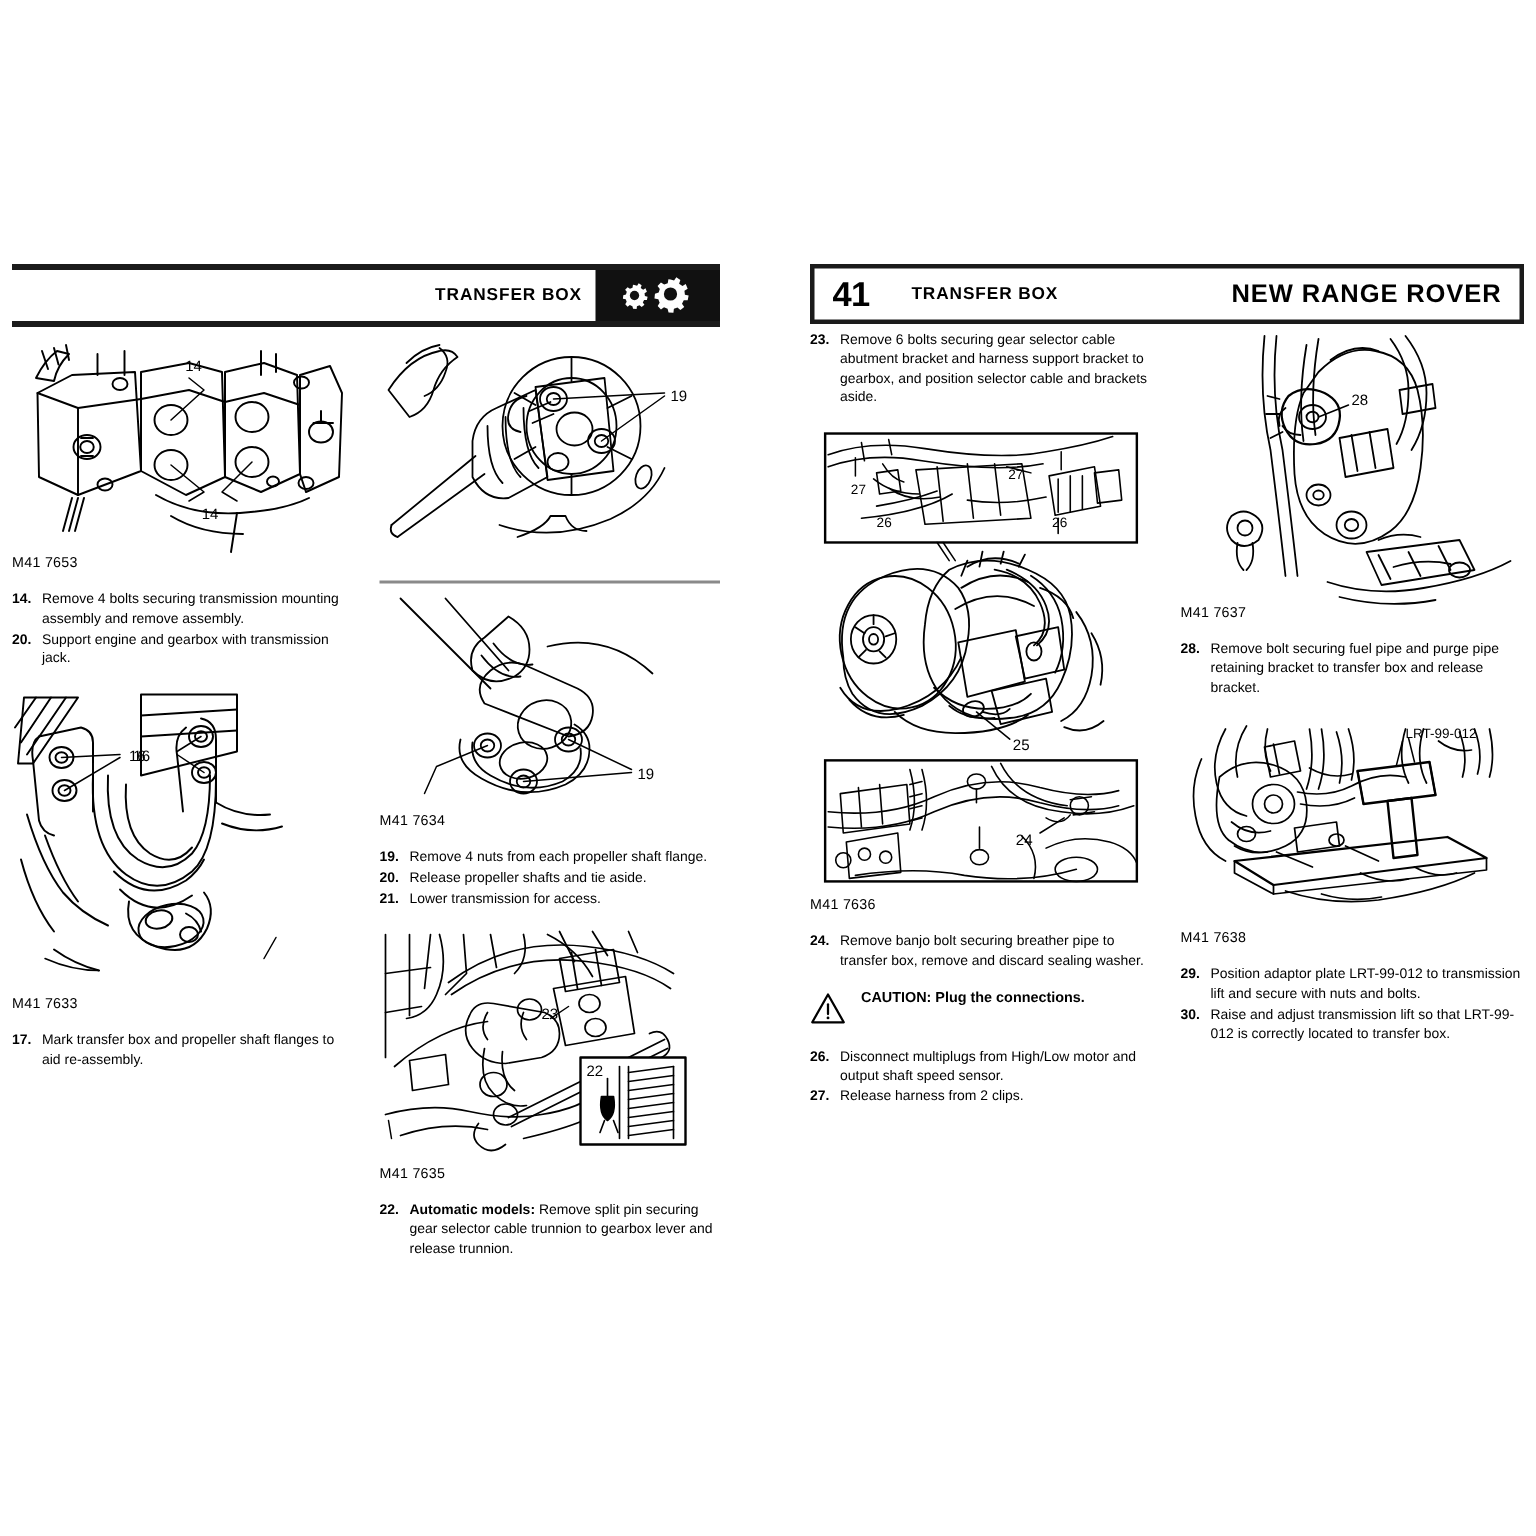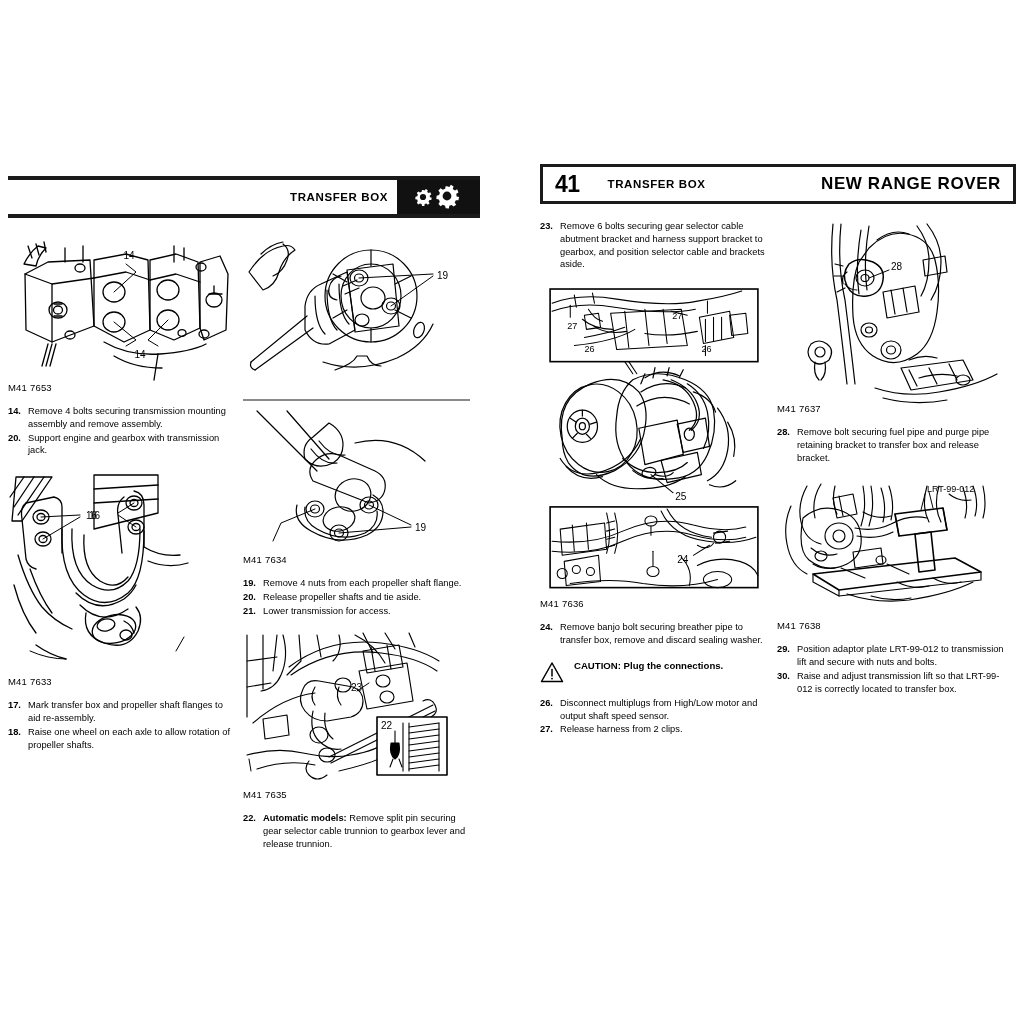--- a/index.html
+++ b/index.html
@@ -17,21 +17,21 @@
   }
 
   
   .left-page {
     position: absolute;
     left: 8px; top: 176px;
     width: 472px;
   }
   .right-page {
     position: absolute;
-    left: 540px; top: 164px;
+    left: 540px; top: 176px;
     width: 476px;
   }
 
   
   .hdr-left {
     position: relative;
     height: 42px;
     border-top: 4px solid #1b1b1b;
     border-bottom: 4px solid #1b1b1b;
     box-sizing: border-box;
@@ -81,21 +81,22 @@
     font-weight: bold;
     letter-spacing: 0.6px;
     margin-left: auto;
     margin-right: 12px;
   }
 
   
   .cols {
     display: flex;
     gap: 8px;
-    margin-top: 16px;
+    margin-top: 4px;
+    justify-content: space-between;
   }
   .col {
     width: 227px;
     position: relative;
   }
   .right-page .col { width: 229px; }
 
   
   .fig { position: relative; }
   .fig svg { display: block; width: 100%; height: auto; }
@@ -301,24 +302,20 @@
             <text class="lbl-lg" x="78" y="46">16</text>
             <text class="lbl-lg" x="92" y="46" text-anchor="end">16</text>
           </svg>
           <div class="fig-code">M41 7633</div>
         </div>
 
         <div class="steps">
           <div class="step">
             <div class="step-num">17.</div>
             <div class="step-txt">Mark transfer box and propeller shaft flanges to aid re-assembly.</div>
-          </div>
-          <div class="step">
-            <div class="step-num">18.</div>
-            <div class="step-txt">Raise one wheel on each axle to allow rotation of propeller shafts.</div>
           </div>
         </div>
       </div>
 
       <div class="col">
 
         <div class="fig">
           <svg viewBox="0 0 227 155" preserveAspectRatio="xMidYMid meet">
             <g fill="none" stroke="#000" stroke-width="1.2" stroke-linejoin="round" stroke-linecap="round">
 

